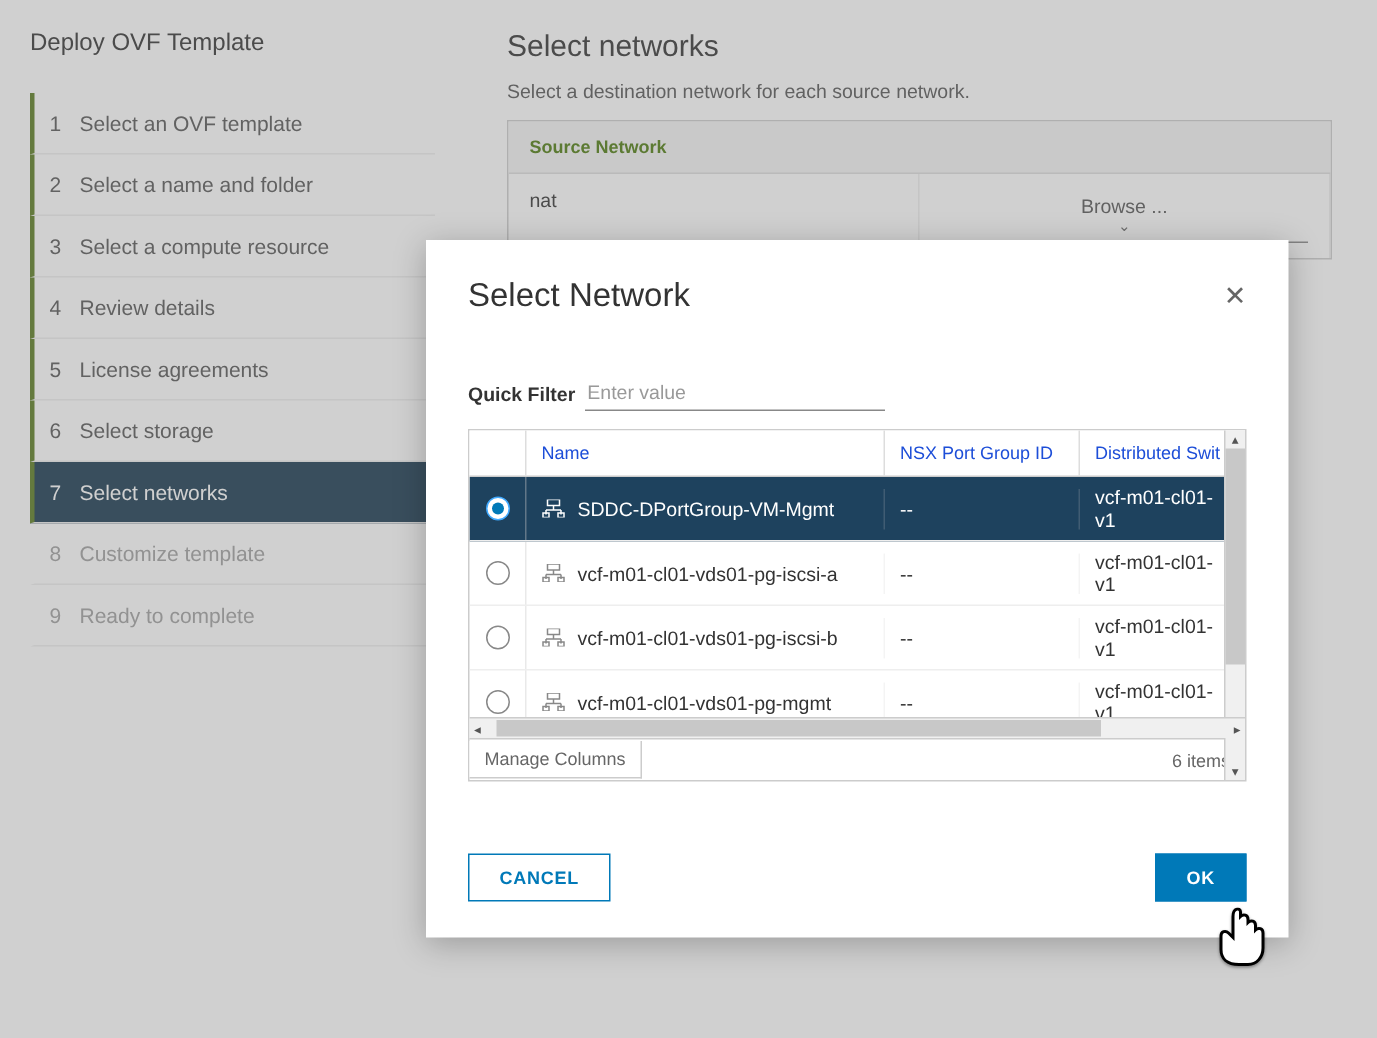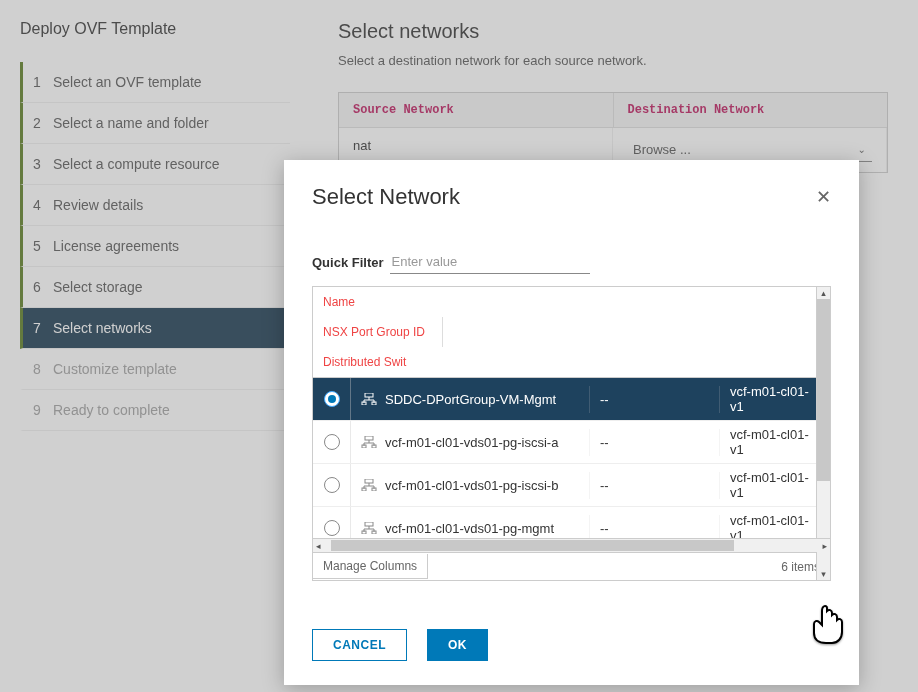--- a/index.html
+++ b/index.html
@@ -58,56 +58,56 @@
     padding: 20px 30px 20px 38px;
   }
   .main-title {
     font-size: 20px;
     font-weight: 400;
     margin-bottom: 10px;
   }
   .main-sub {
     font-size: 13px;
     color: #555;
-    margin-bottom: 24px;
+    margin-bottom: 12px;
   }
   .net-table {
     border: 1px solid #ccc;
   }
   .net-header {
     display: flex;
     background: #f5f5f5;
     border-bottom: 1px solid #ddd;
   }
   .net-header > div {
     padding: 10px 14px;
     font-size: 12px;
     font-weight: 600;
-    color: #be185d;
+    color: #4d7c0f;
     flex: 1;
     border-right: 1px solid #ddd;
-    font-family: Liberation Mono, monospace;
   }
   .net-header > div:last-child { border-right: none; }
   .net-row {
     display: flex;
   }
   .net-row > div {
     padding: 10px 14px;
     flex: 1;
     border-right: 1px solid #eee;
     font-size: 13px;
   }
   .dest-select {
     display: flex;
     justify-content: space-between;
     align-items: center;
     border-bottom: 1px solid #888;
     padding: 4px 6px;
     color: #555;
+    flex-direction: column;
   }
   .chev { font-size: 10px; color: #666; }
 
   
   .dim {
     position: absolute;
     inset: 0;
     background: rgba(120,120,120,0.35);
   }
 
@@ -159,22 +159,21 @@
   .grid {
     border: 1px solid #ccc;
     position: relative;
   }
   .grid-header {
     display: flex;
     border-bottom: 1px solid #ccc;
     background: #fff;
     font-size: 12px;
     font-weight: 400;
-    color: #ef4444;
-    flex-direction: column;
+    color: #1d4ed8;
   }
   .col-radio { width: 38px; border-right: 1px solid #ddd; }
   .col-name { flex: 1; border-right: 1px solid #ddd; padding: 8px 10px; }
   .col-nsx { width: 130px; border-right: 1px solid #ddd; padding: 8px 10px; }
   .col-dsw { width: 110px; padding: 8px 10px; }
   .grid-body {
     max-height: 160px;
     overflow: hidden;
     position: relative;
   }
@@ -239,21 +238,21 @@
     font-size:12px; color:#666;
   }
   .manage-cols {
     border:1px solid #ccc; padding:5px 10px; font-size:12px;
     background:#fff; border-top:none; margin:-1px 12px 0 0;
     border-left:none;
     position: relative;
   }
 
   .modal-footer {
-    display:flex; justify-content:flex-start; gap:20px;
+    display:flex; justify-content:space-between; gap:20px;
     margin-top:48px;
   }
   .btn {
     padding:8px 20px; font-size:12px; letter-spacing:0.5px;
     border:1px solid #0079b8; cursor:pointer;
     font-weight:600;
   }
   .btn.secondary { background:#fff; color:#0079b8;}
   .btn.primary { background:#0079b8; color:#fff; border-color:#0079b8;}
 
@@ -310,21 +309,20 @@
       </li>
     </ul>
   </div>
 
   <div class="main">
     <div class="main-title">Select networks</div>
     <div class="main-sub">Select a destination network for each source network.</div>
     <div class="net-table">
       <div class="net-header">
         <div>Source Network</div>
-        <div>Destination Network</div>
       </div>
       <div class="net-row">
         <div>nat</div>
         <div>
           <div class="dest-select">
             <span>Browse ...</span>
             <span class="chev">⌄</span>
           </div>
         </div>
       </div>

